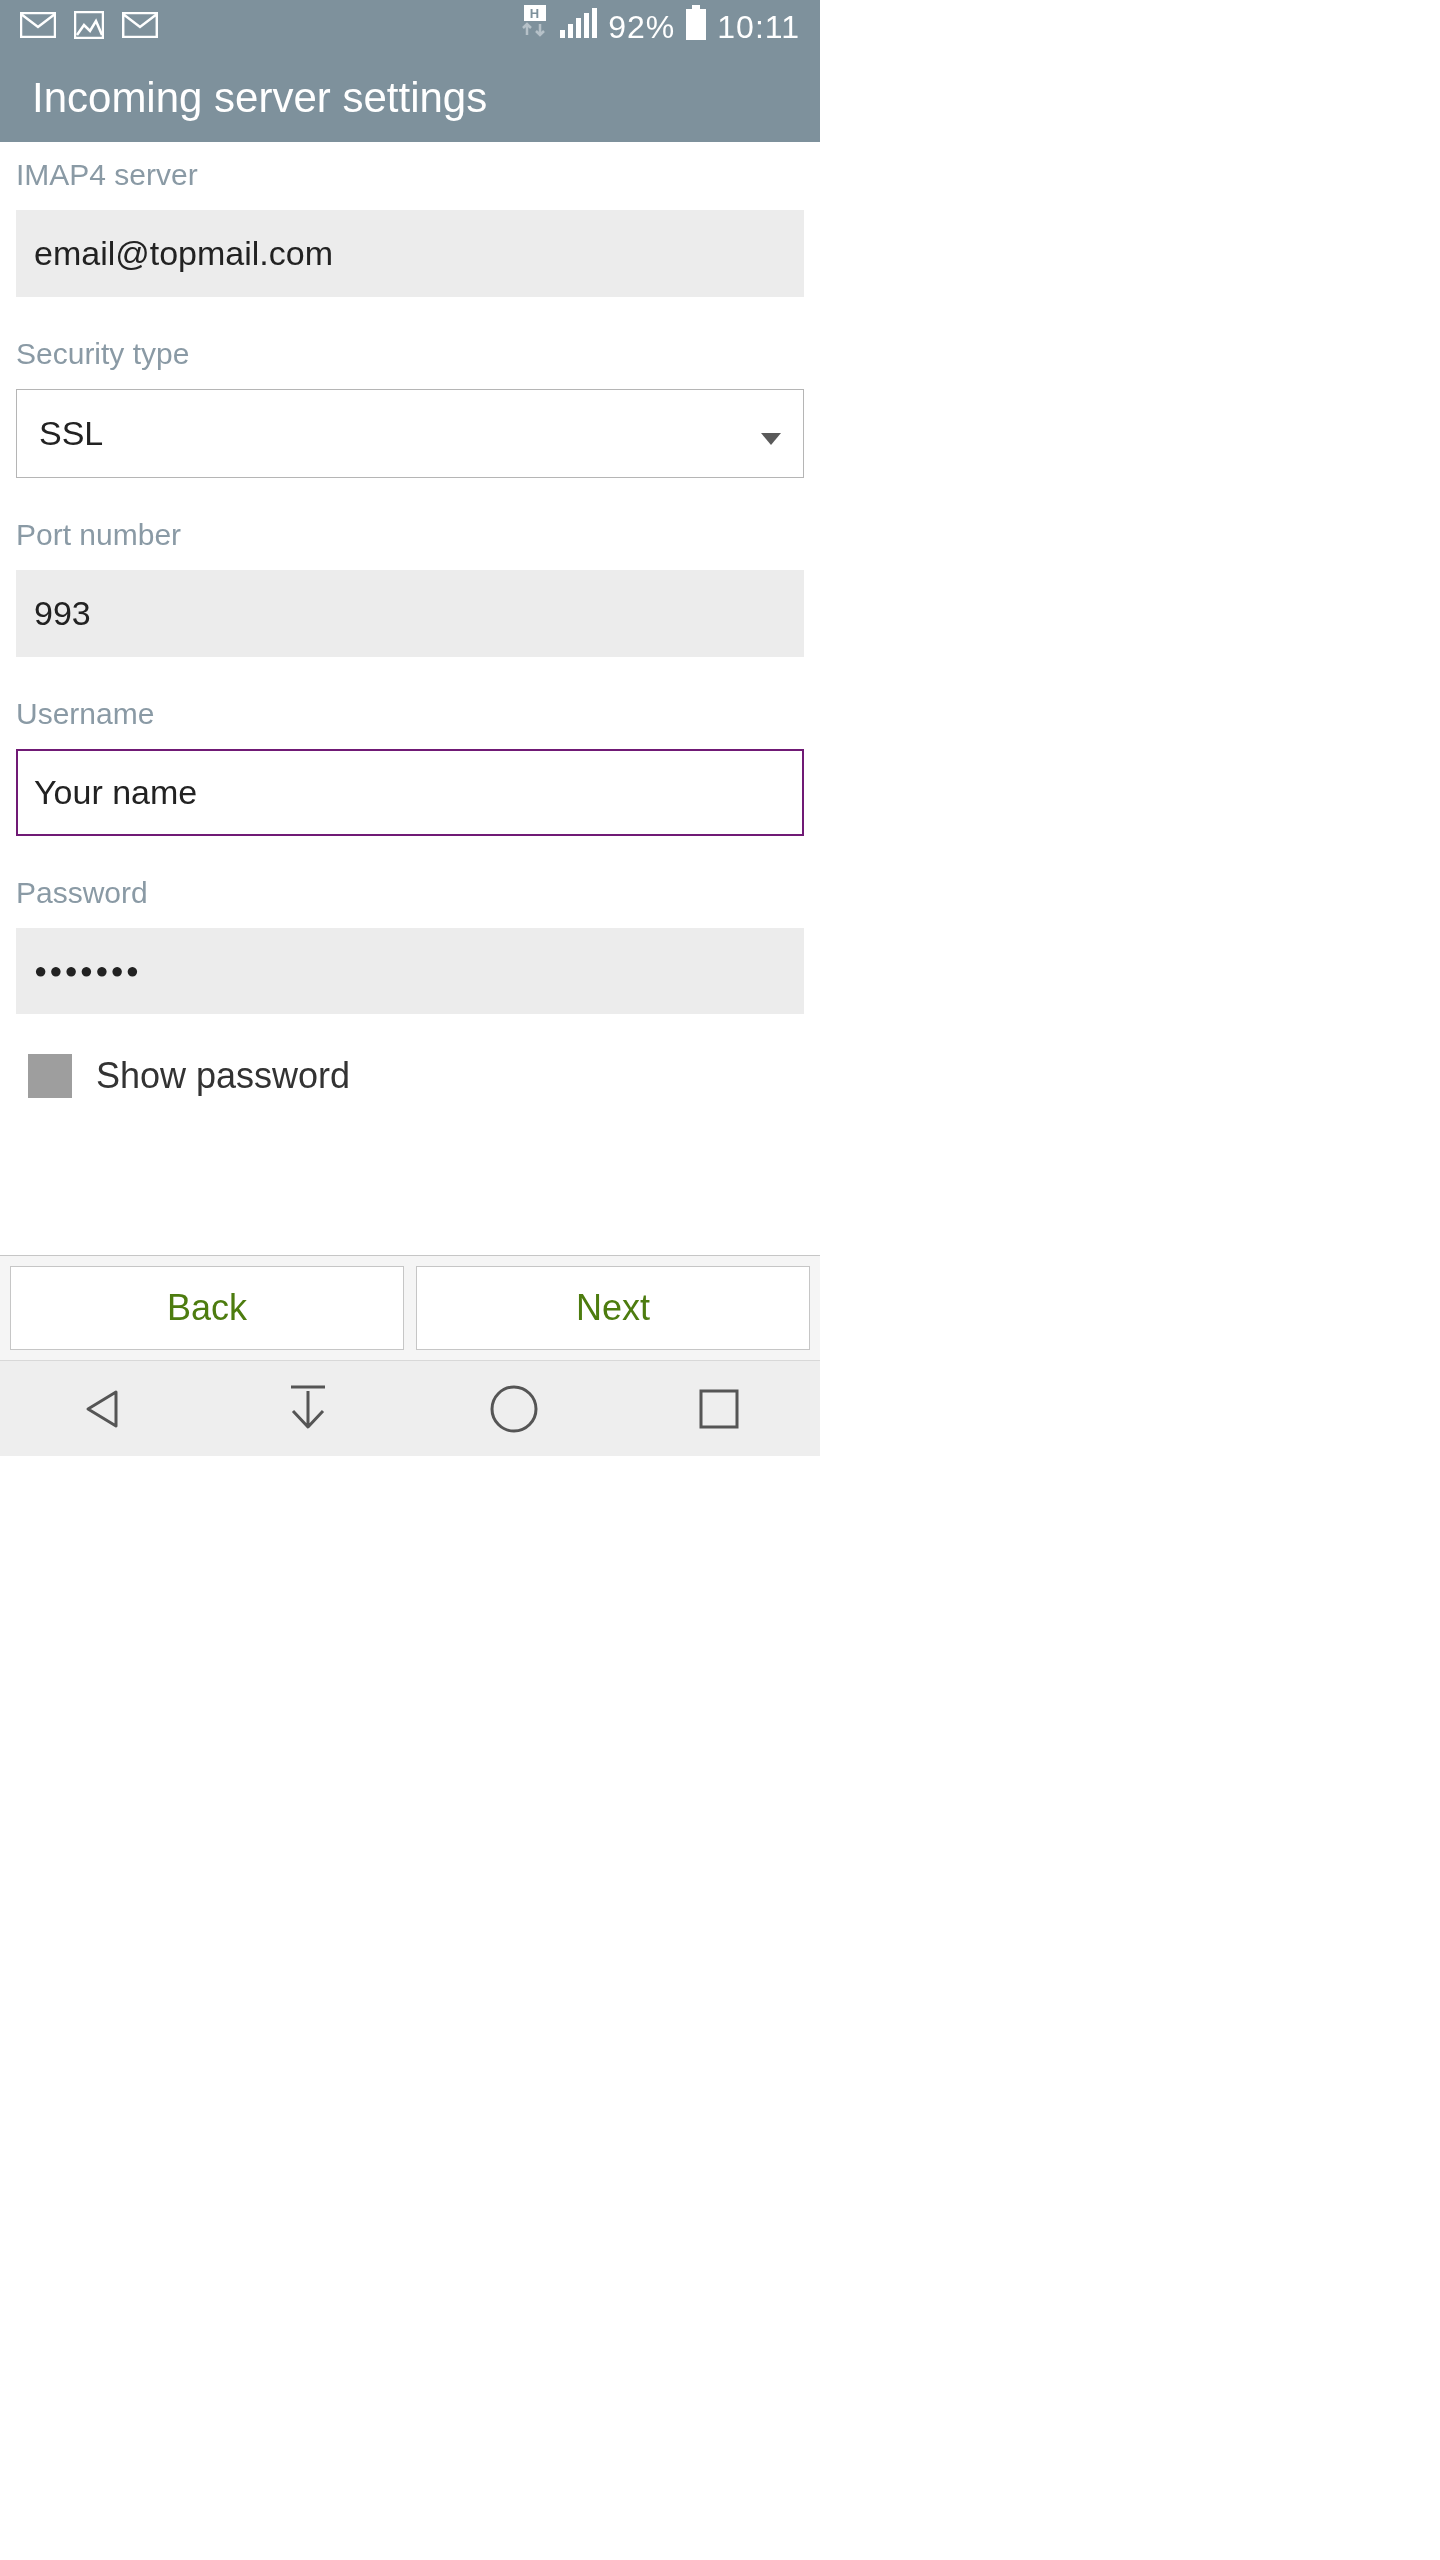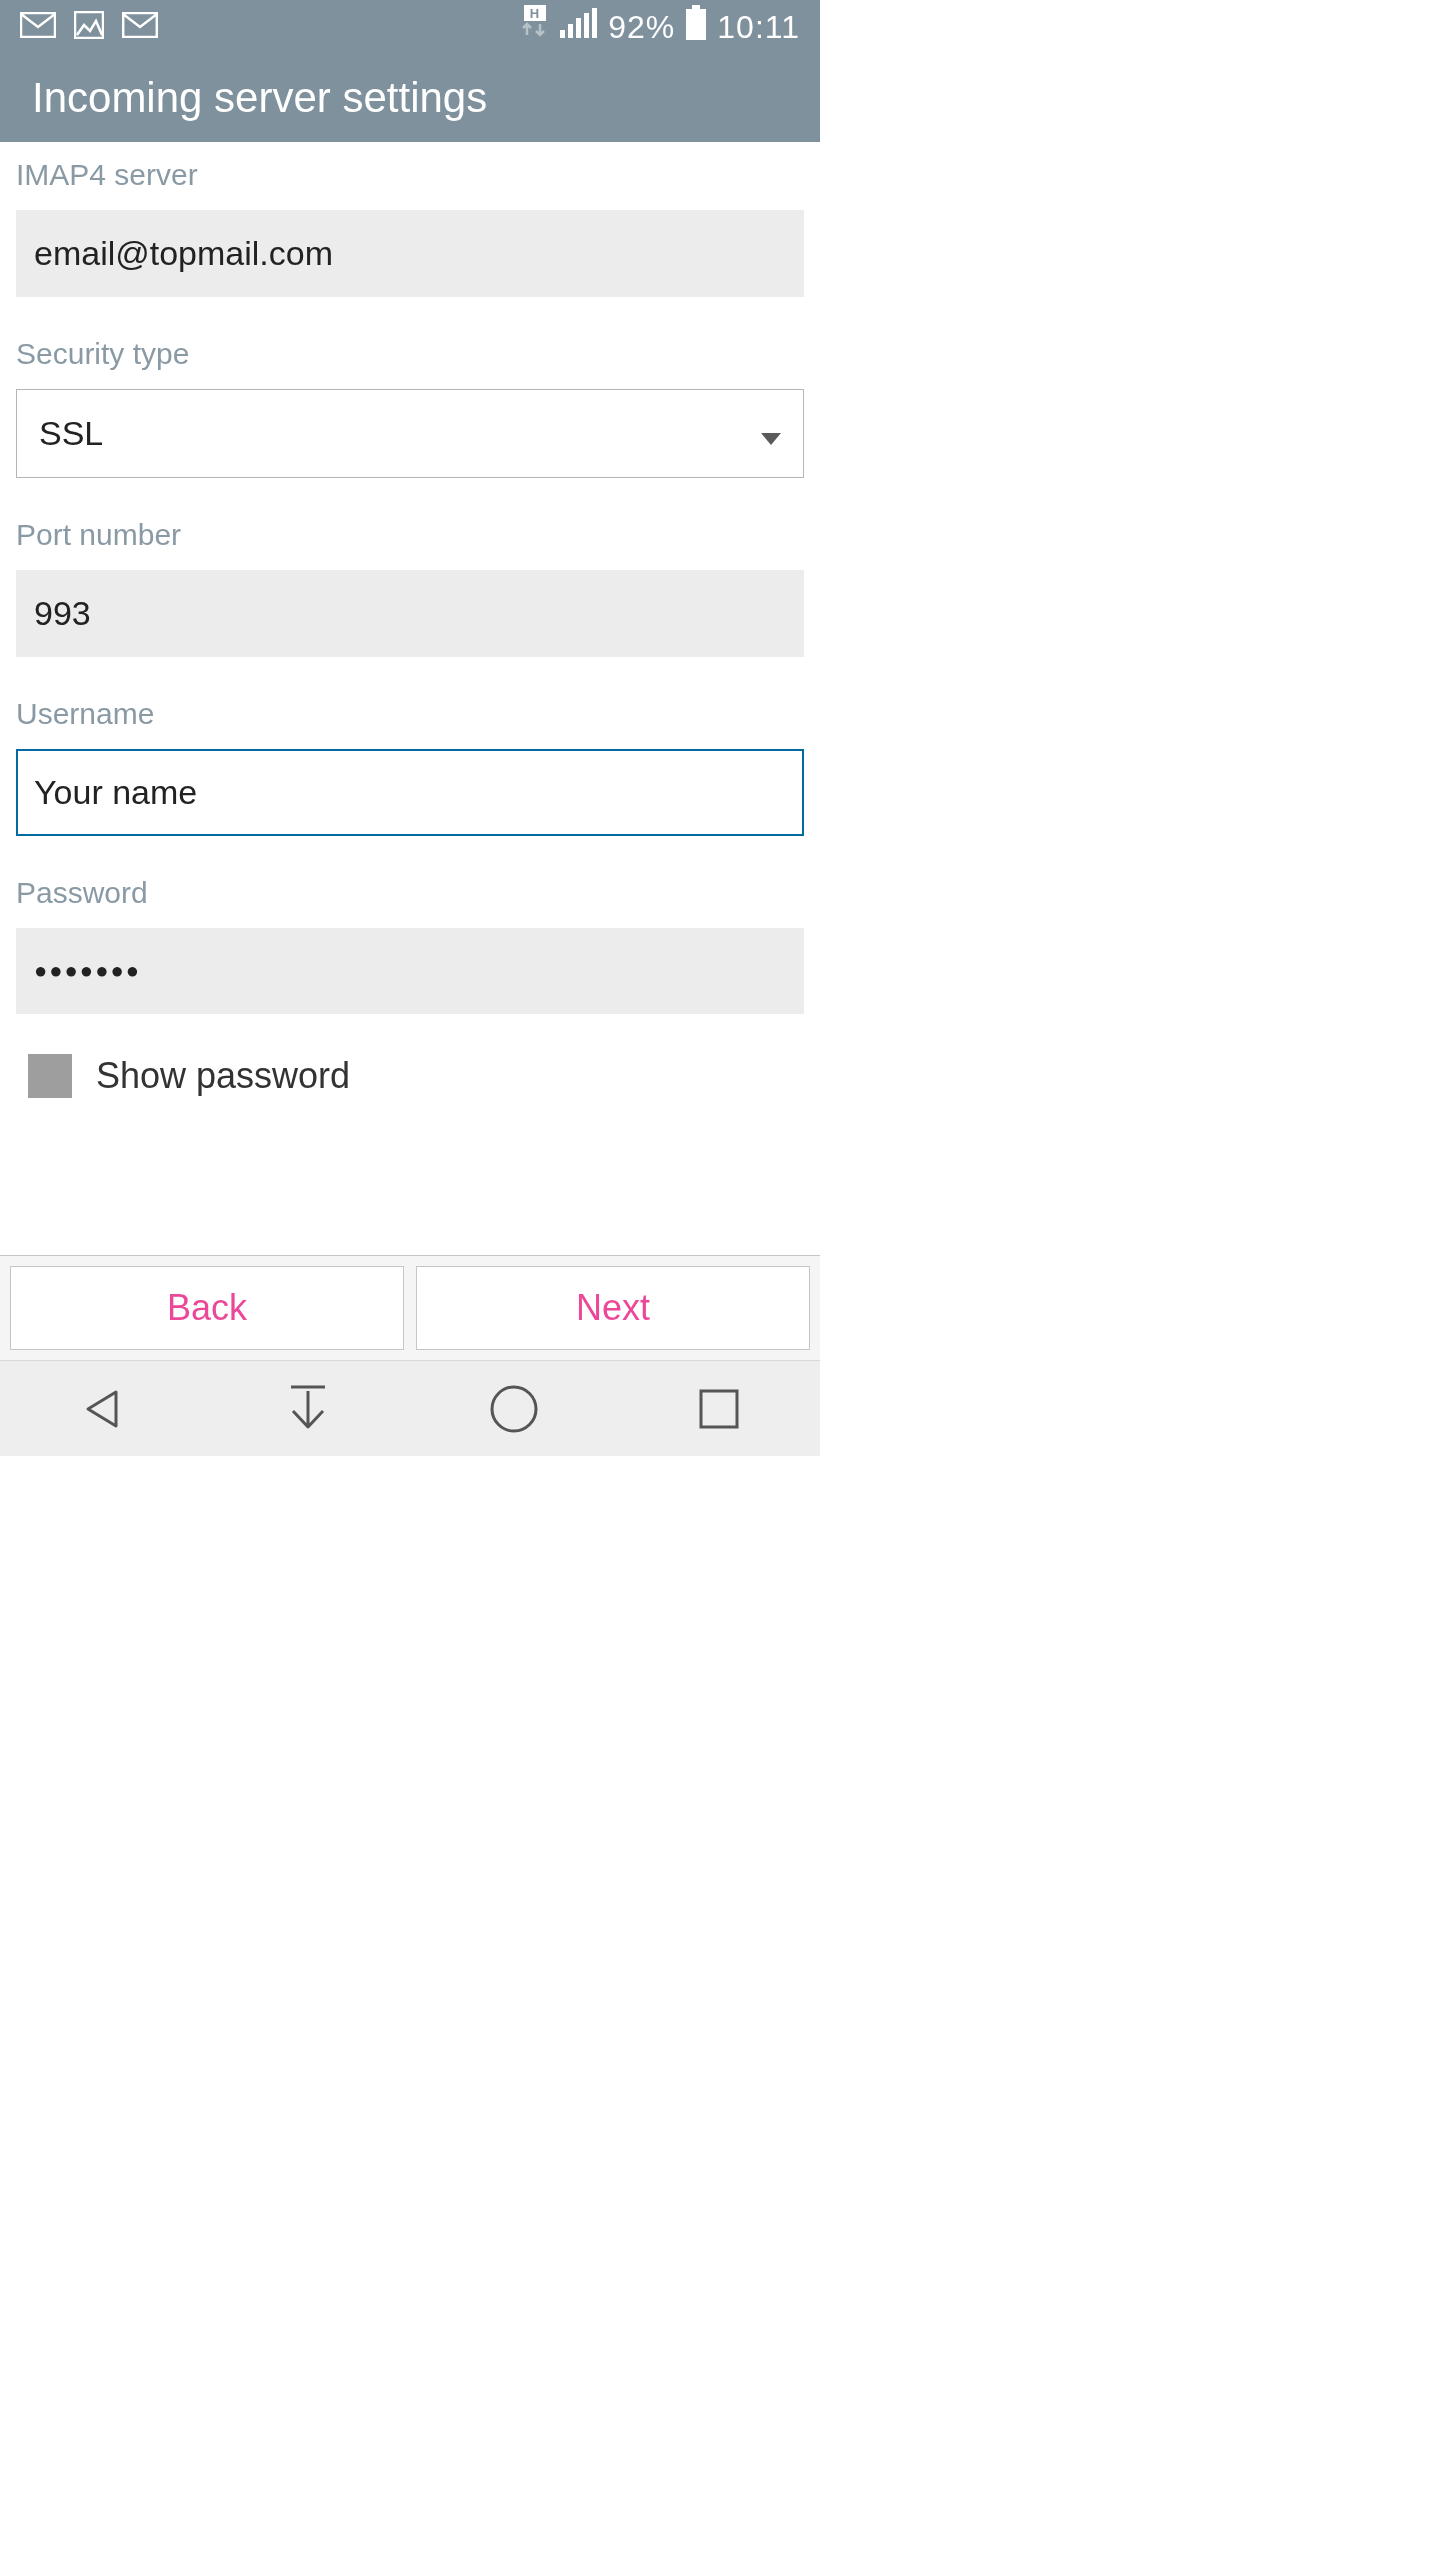--- a/index.html
+++ b/index.html
@@ -73,21 +73,21 @@
     background: #ececec;
     border: none;
     padding: 24px 18px;
     font-size: 34px;
     color: #222;
     font-family: inherit;
     margin-bottom: 34px;
   }
   .text-input.focused {
     background: #fff;
-    border: 2px solid #0369a1;
+    border: 2px solid #701a75;
     padding: 22px 16px;
   }
   .select-box {
     width: 100%;
     background: #fff;
     border: 1px solid #b5b5b5;
     padding: 24px 22px;
     font-size: 34px;
     color: #222;
     display: flex;
@@ -118,21 +118,21 @@
     gap: 12px;
     padding: 10px;
     background: #f5f5f5;
     border-top: 1px solid #c6c6c6;
   }
   .btn {
     flex: 1;
     background: #fff;
     border: 1px solid #c6c6c6;
     font-size: 36px;
-    color: #ec4899;
+    color: #4d7c0f;
     padding: 20px 0;
     text-align: center;
     font-family: inherit;
   }
   
   
   .nav-bar {
     height: 96px;
     background: #eeeeee;
     display: flex;

